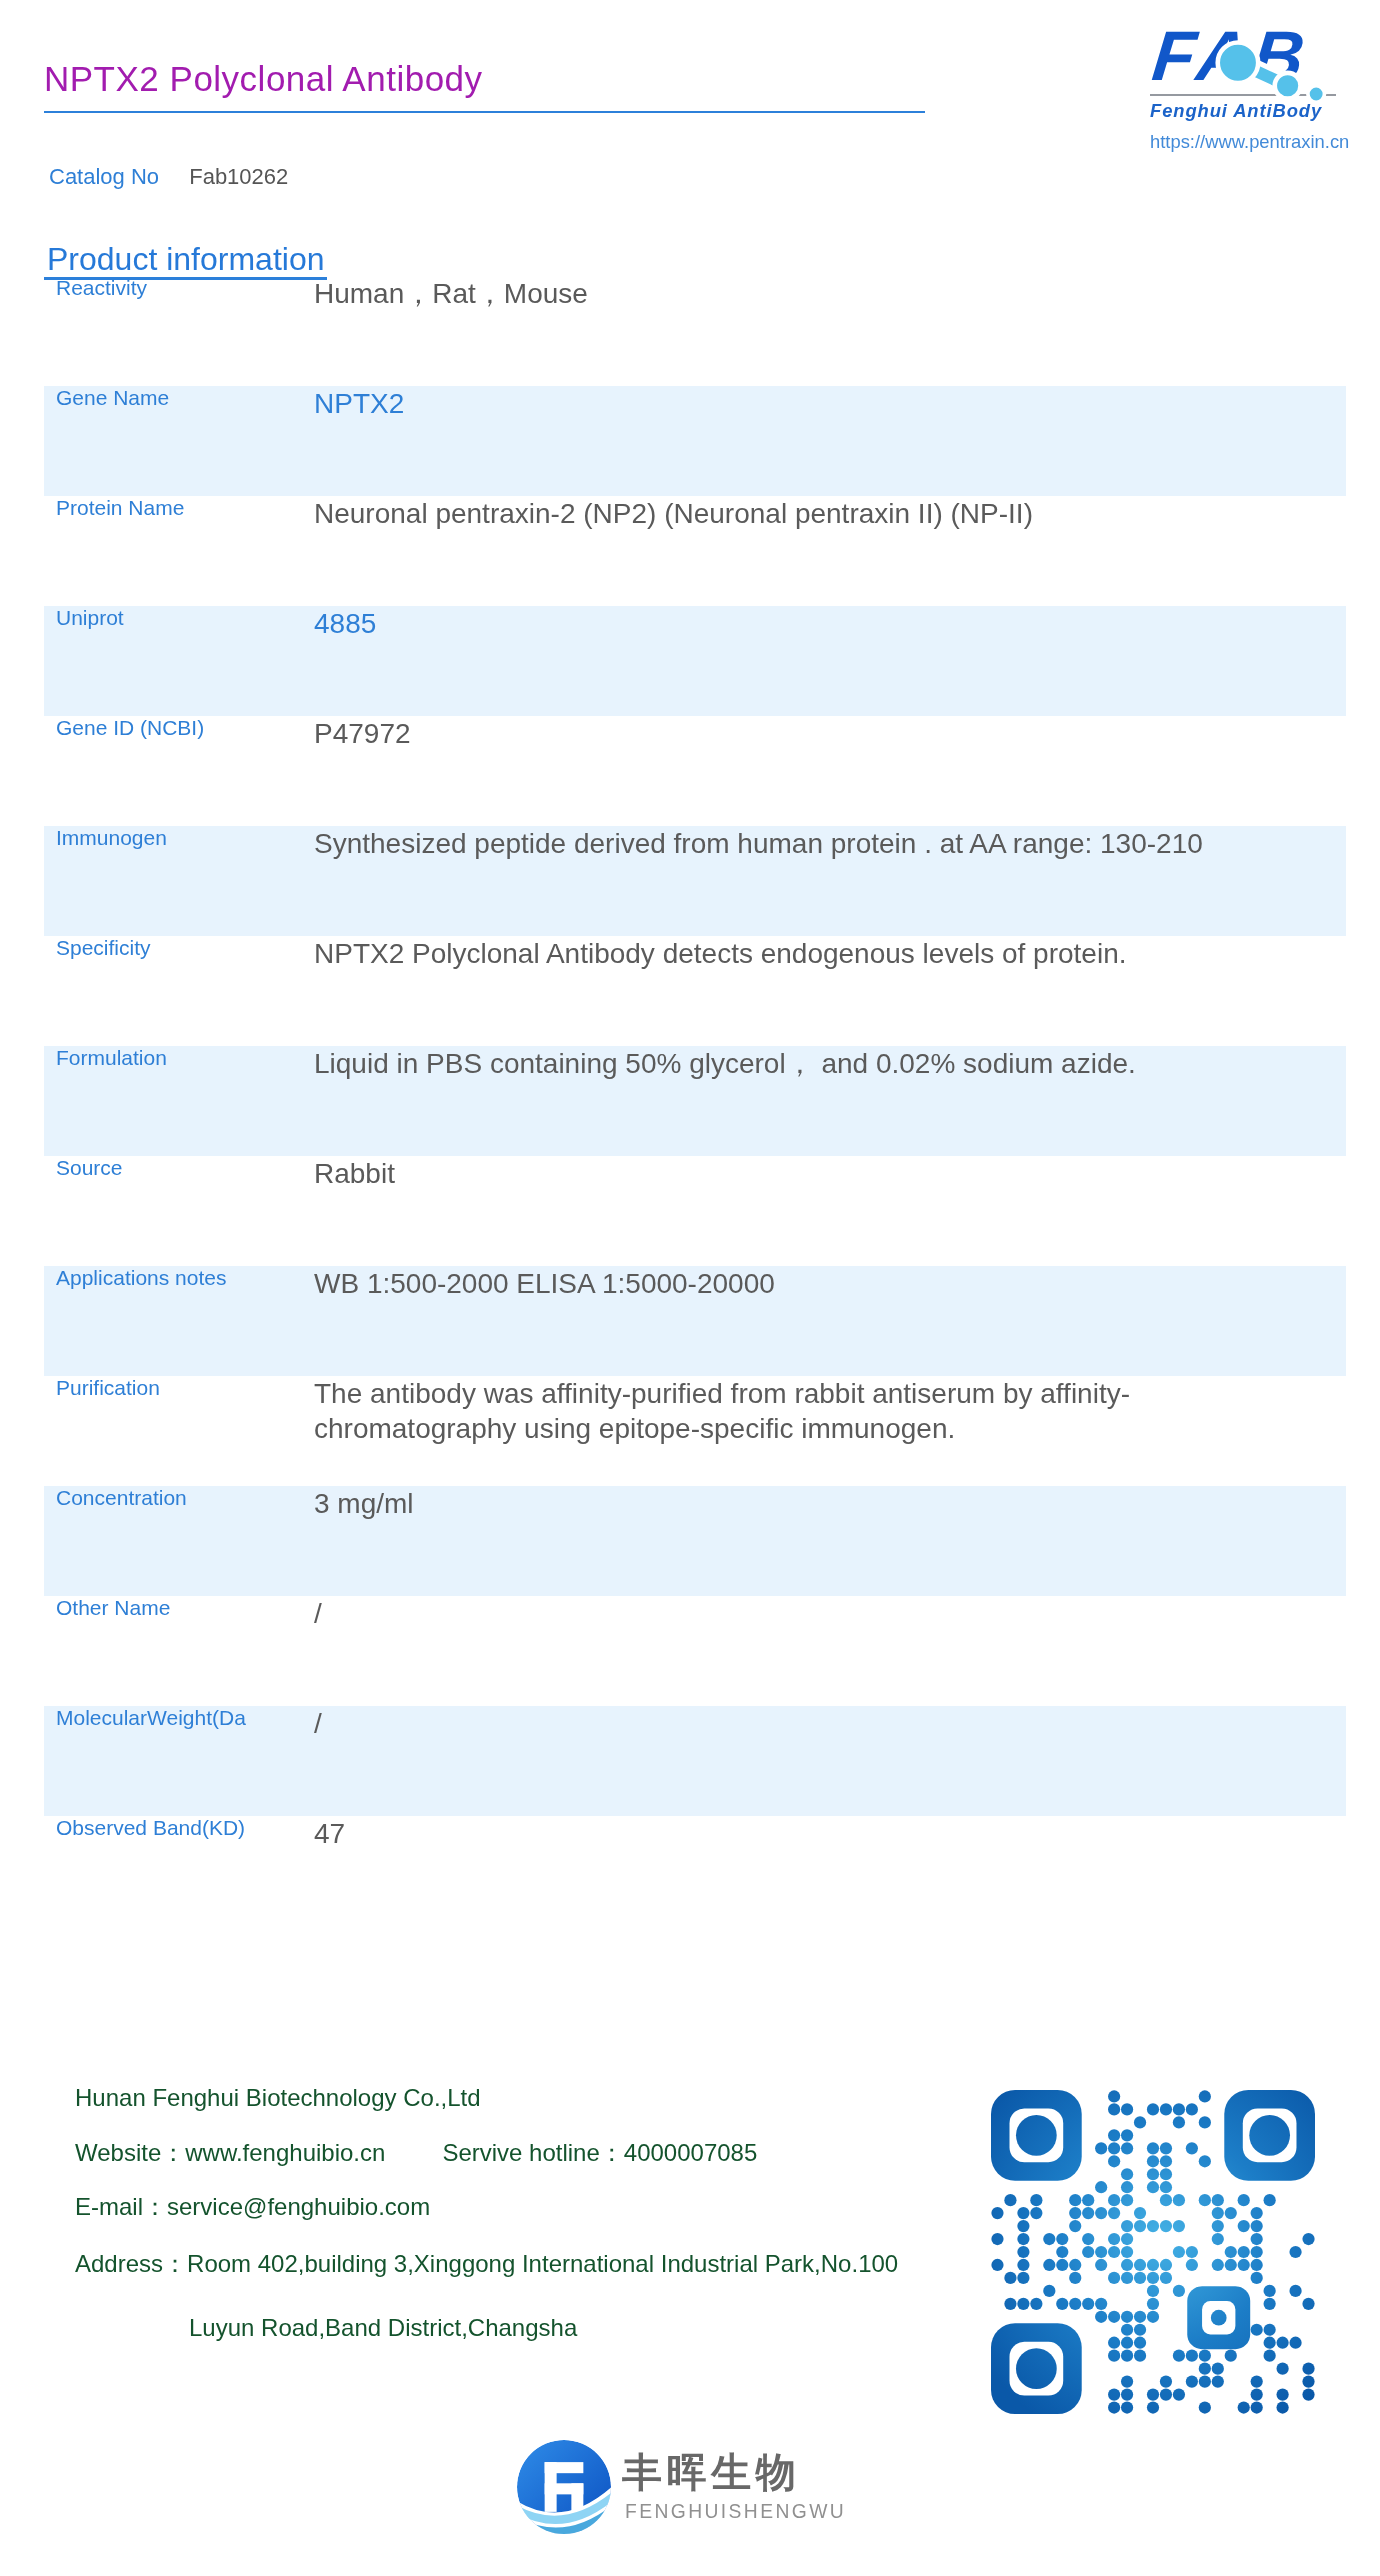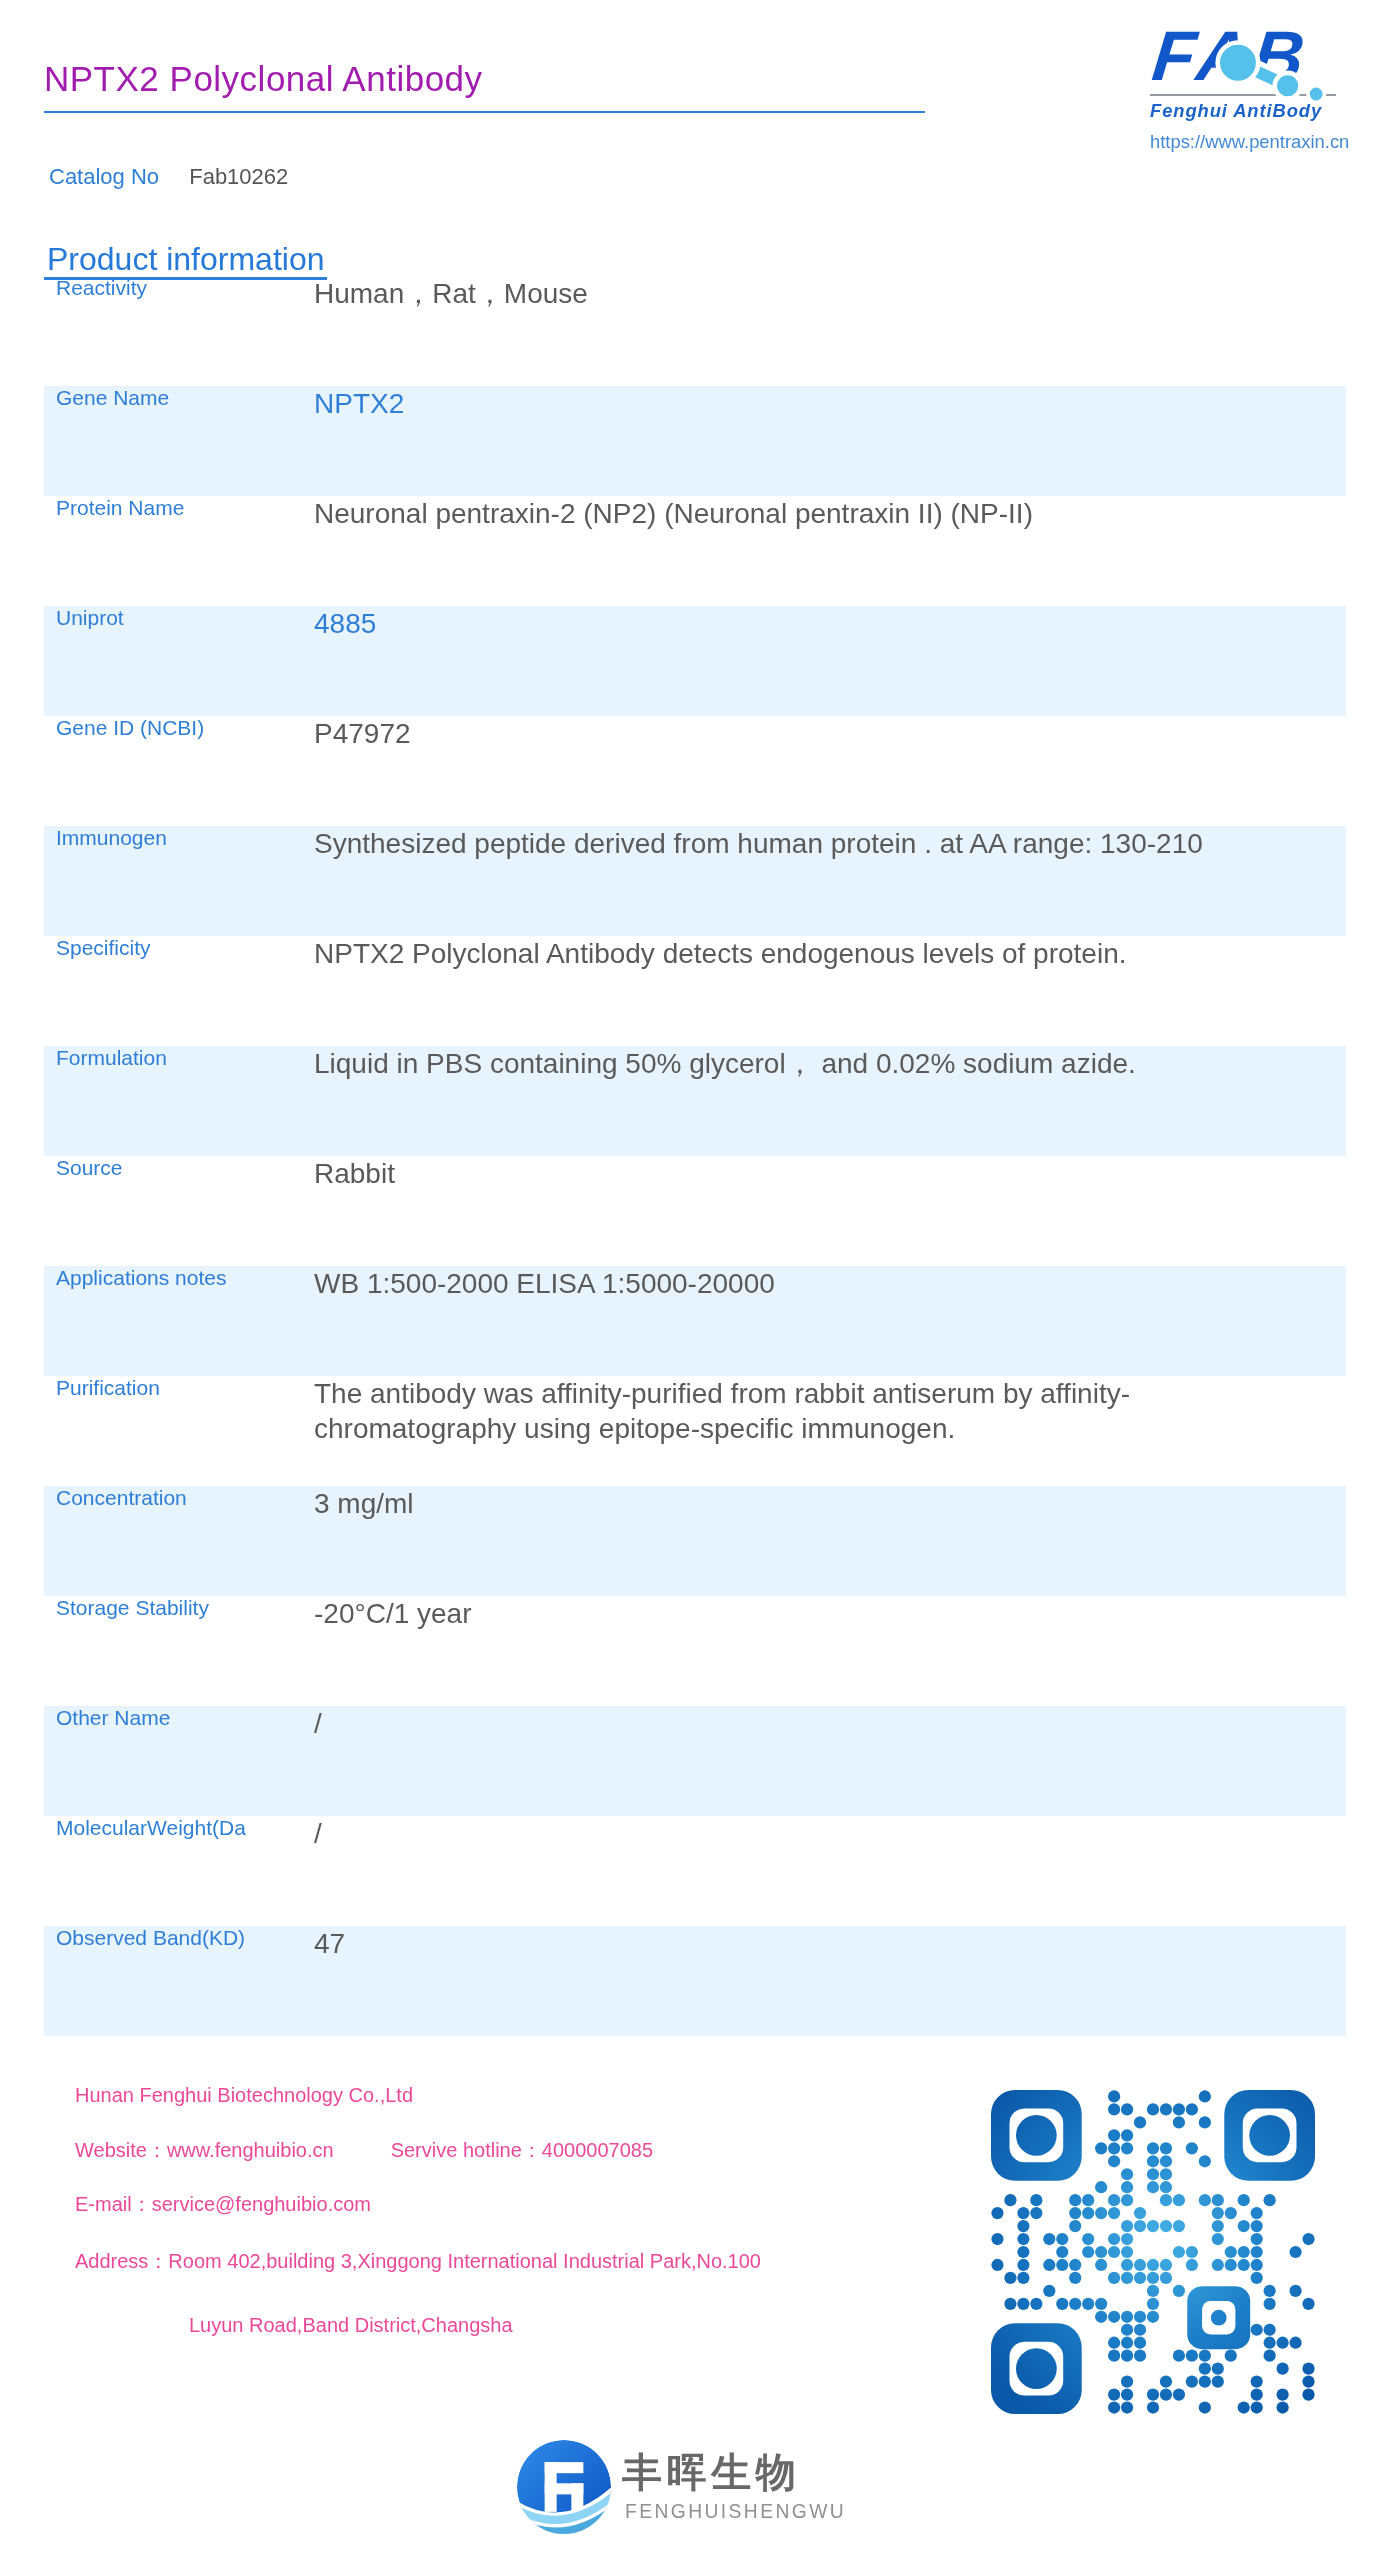--- a/index.html
+++ b/index.html
@@ -29,21 +29,21 @@
 
   
   .table{position:absolute;left:44px;top:276px;width:1302px}
   .row{display:flex;align-items:flex-start;min-height:110px}
   .row:nth-child(even){background:#e7f3fd}
   .row-label{flex:none;width:270px;padding-left:12px;font-size:21px;color:#2e7fd6}
   .row-value{flex:1;padding-right:74px;font-size:28px;color:#5a5a5a;line-height:35px}
   .row-value.blue{color:#2e7fd6}
 
   
-  .footer-line{position:absolute;left:75px;font-size:20px;color:#ec4899;white-space:nowrap}
+  .footer-line{position:absolute;left:75px;font-size:24px;color:#14532d;white-space:nowrap}
   .fl1{top:2084px}.fl2{top:2137px}.fl3{top:2191px}.fl4{top:2248px}
   .fl5{top:2314px;left:189px}
   .hotline{margin-left:57px}
 
   .qr{position:absolute;left:991px;top:2090px;width:324px;height:324px}
 
   
   .blogo-circle{position:absolute;left:517px;top:2440px;width:94px;height:94px}
   .blogo-cn{position:absolute;left:622px;top:2445px;font-size:40px;font-weight:bold;color:#686868;letter-spacing:4.6px;white-space:nowrap}
   .blogo-en{position:absolute;left:625px;top:2501px;font-size:19.3px;color:#909090;letter-spacing:2.4px;white-space:nowrap}
@@ -132,24 +132,20 @@
     <div class="row">
       <div class="row-label">Purification</div>
       <div class="row-value">The antibody was affinity-purified from rabbit antiserum by affinity-chromatography using epitope-specific immunogen.</div>
     </div>
 
     <div class="row">
       <div class="row-label">Concentration</div>
       <div class="row-value">3 mg/ml</div>
     </div>
 
-    <div class="row">
-      <div class="row-label">Storage Stability</div>
-      <div class="row-value">-20°C/1 year</div>
-    </div>
 
     <div class="row">
       <div class="row-label">Other Name</div>
       <div class="row-value">/</div>
     </div>
 
     <div class="row">
       <div class="row-label">MolecularWeight(Da</div>
       <div class="row-value">/</div>
     </div>

